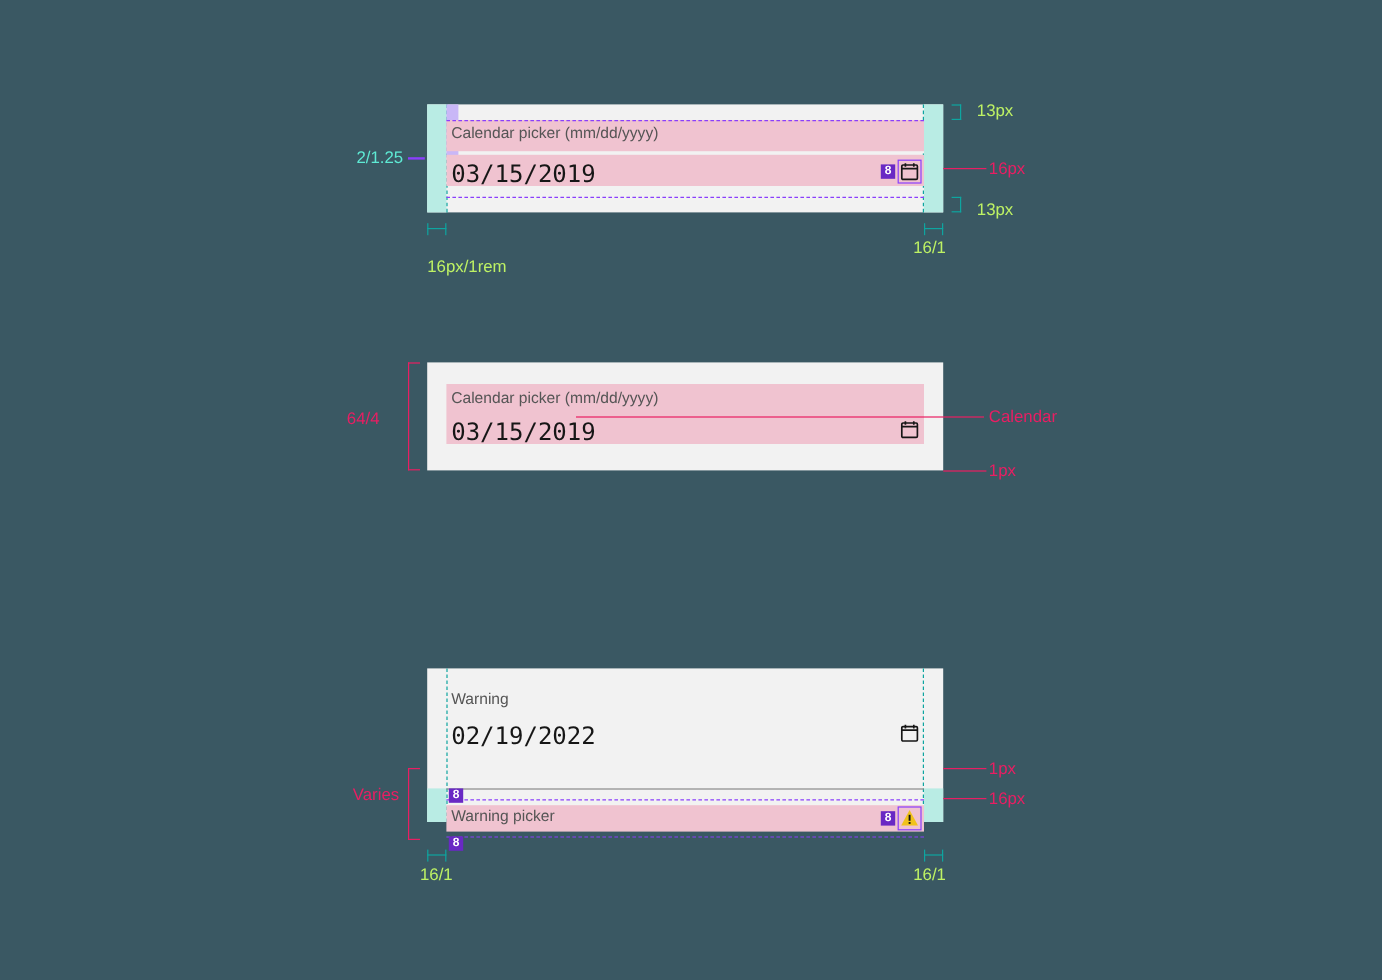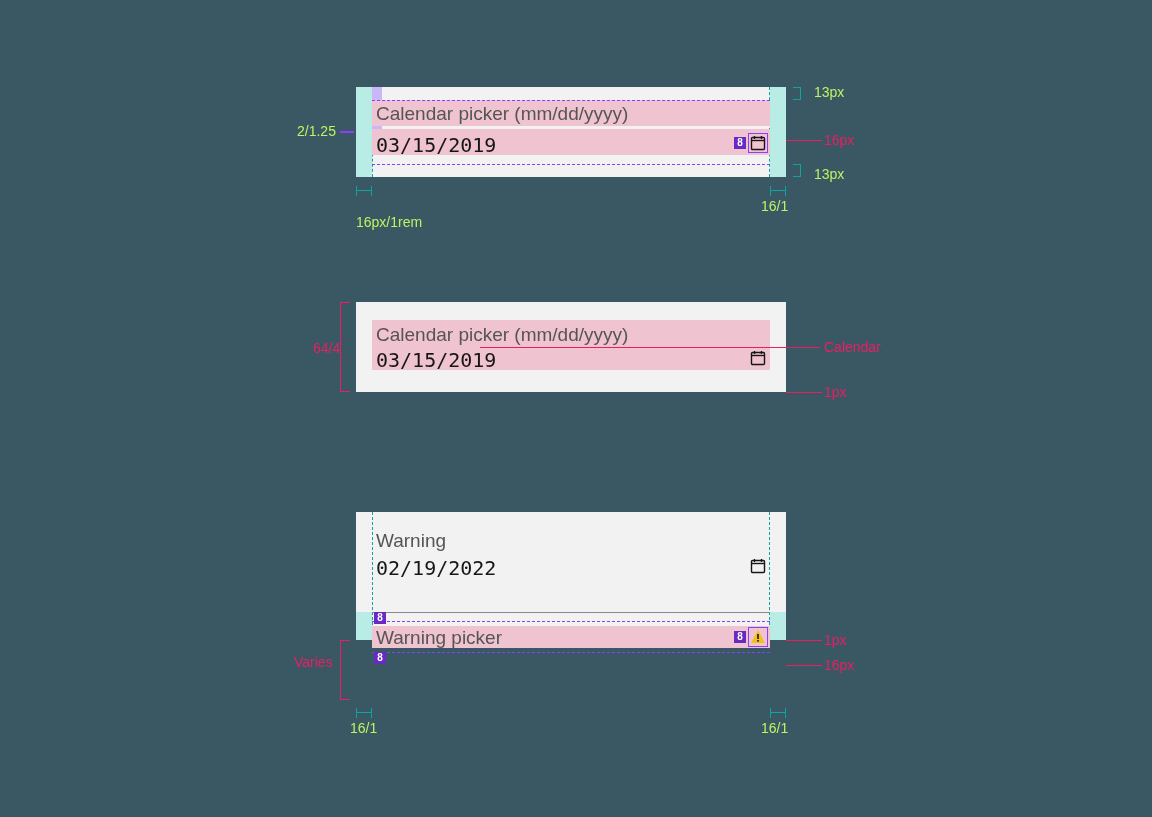--- a/index.html
+++ b/index.html
@@ -11,42 +11,42 @@
     font-family: "Helvetica Neue", Arial, sans-serif;
     position: relative;
     overflow: hidden;
   }
   .card {
     position: absolute;
     background: #f2f2f2;
   }
   .label {
     color: #555;
-    font-size: 19px;
+    font-size: 13px;
   }
   .value {
     font-family: ui-monospace, "SFMono-Regular", Menlo, Consolas, monospace;
     font-size: 20px;
     color: #161616;
   }
   .hl-pink {
     background: #f0c3d0;
   }
   .hl-purple {
     background: #c9b7f7;
   }
   .hl-tealband {
     position: absolute;
     background: #b9ece4;
     top: 0; bottom: 0;
     width: 16px;
   }
   .anno-teal { color: #bef264; font-size: 14px; }
   .anno-pink { color: #e91e63; font-size: 14px; }
-  .anno-purple { color: #bef264; font-size: 14px; }
+  .anno-purple { color: #5eead4; font-size: 14px; }
   .cal-icon {
     position: absolute;
     width: 16px; height: 16px;
   }
   svg { display: block; }
   .dim-h { position: absolute; border-top: 1px solid #0ea5a0; }
   .dim-h::before, .dim-h::after {
     content: ""; position: absolute; width: 1px; height: 10px; background: #0ea5a0; top: -5px;
   }
   .dim-h::before { left: 0; }
@@ -132,29 +132,29 @@
     <svg viewBox="0 0 16 16" width="16" height="16" fill="none" stroke="#161616" stroke-width="1.4">
       <rect x="1.5" y="2.5" width="13" height="12" rx="1"></rect>
       <line x1="1.5" y1="5.5" x2="14.5" y2="5.5"></line>
       <line x1="4.5" y1="1" x2="4.5" y2="4"></line>
       <line x1="11.5" y1="1" x2="11.5" y2="4"></line>
     </svg>
   </span>
 </div>
 
 <div style="position:absolute; left:340px; top:302px; width:10px; height:90px; border:1px solid #e91e63; border-right:none;"></div>
-<span class="anno-pink" style="position:absolute; left:313px; top:340px;">64/4</span>
+<span class="anno-pink" style="position:absolute; left:289px; top:340px;">64/4</span>
 
 <div class="lead-pink" style="left:480px; top:347px; width:340px;"></div>
 <span class="anno-pink" style="position:absolute; left:824px; top:339px;">Calendar</span>
 
 <div class="lead-pink" style="left:786px; top:392px; width:36px;"></div>
 <span class="anno-pink" style="position:absolute; left:824px; top:384px;">1px</span>
 
-<div class="card" style="left:356px; top:512px; width:430px; height:128px;">
+<div class="card" style="left:356px; top:557px; width:430px; height:128px;">
 
   <div class="hl-tealband" style="left:0; top:100px; bottom:0;"></div>
   <div class="hl-tealband" style="right:0; top:100px; bottom:0;"></div>
   <div class="dashline-teal" style="left:16px; top:0; bottom:0;"></div>
   <div class="dashline-teal" style="right:16px; top:0; bottom:0;"></div>
 
   <div class="label" style="position:absolute; left:20px; top:18px;">Warning</div>
   <div class="value" style="position:absolute; left:20px; top:44px;">02/19/2022</div>
   <span class="cal-icon" style="right:20px; top:46px;">
     <svg viewBox="0 0 16 16" width="16" height="16" fill="none" stroke="#161616" stroke-width="1.4">

